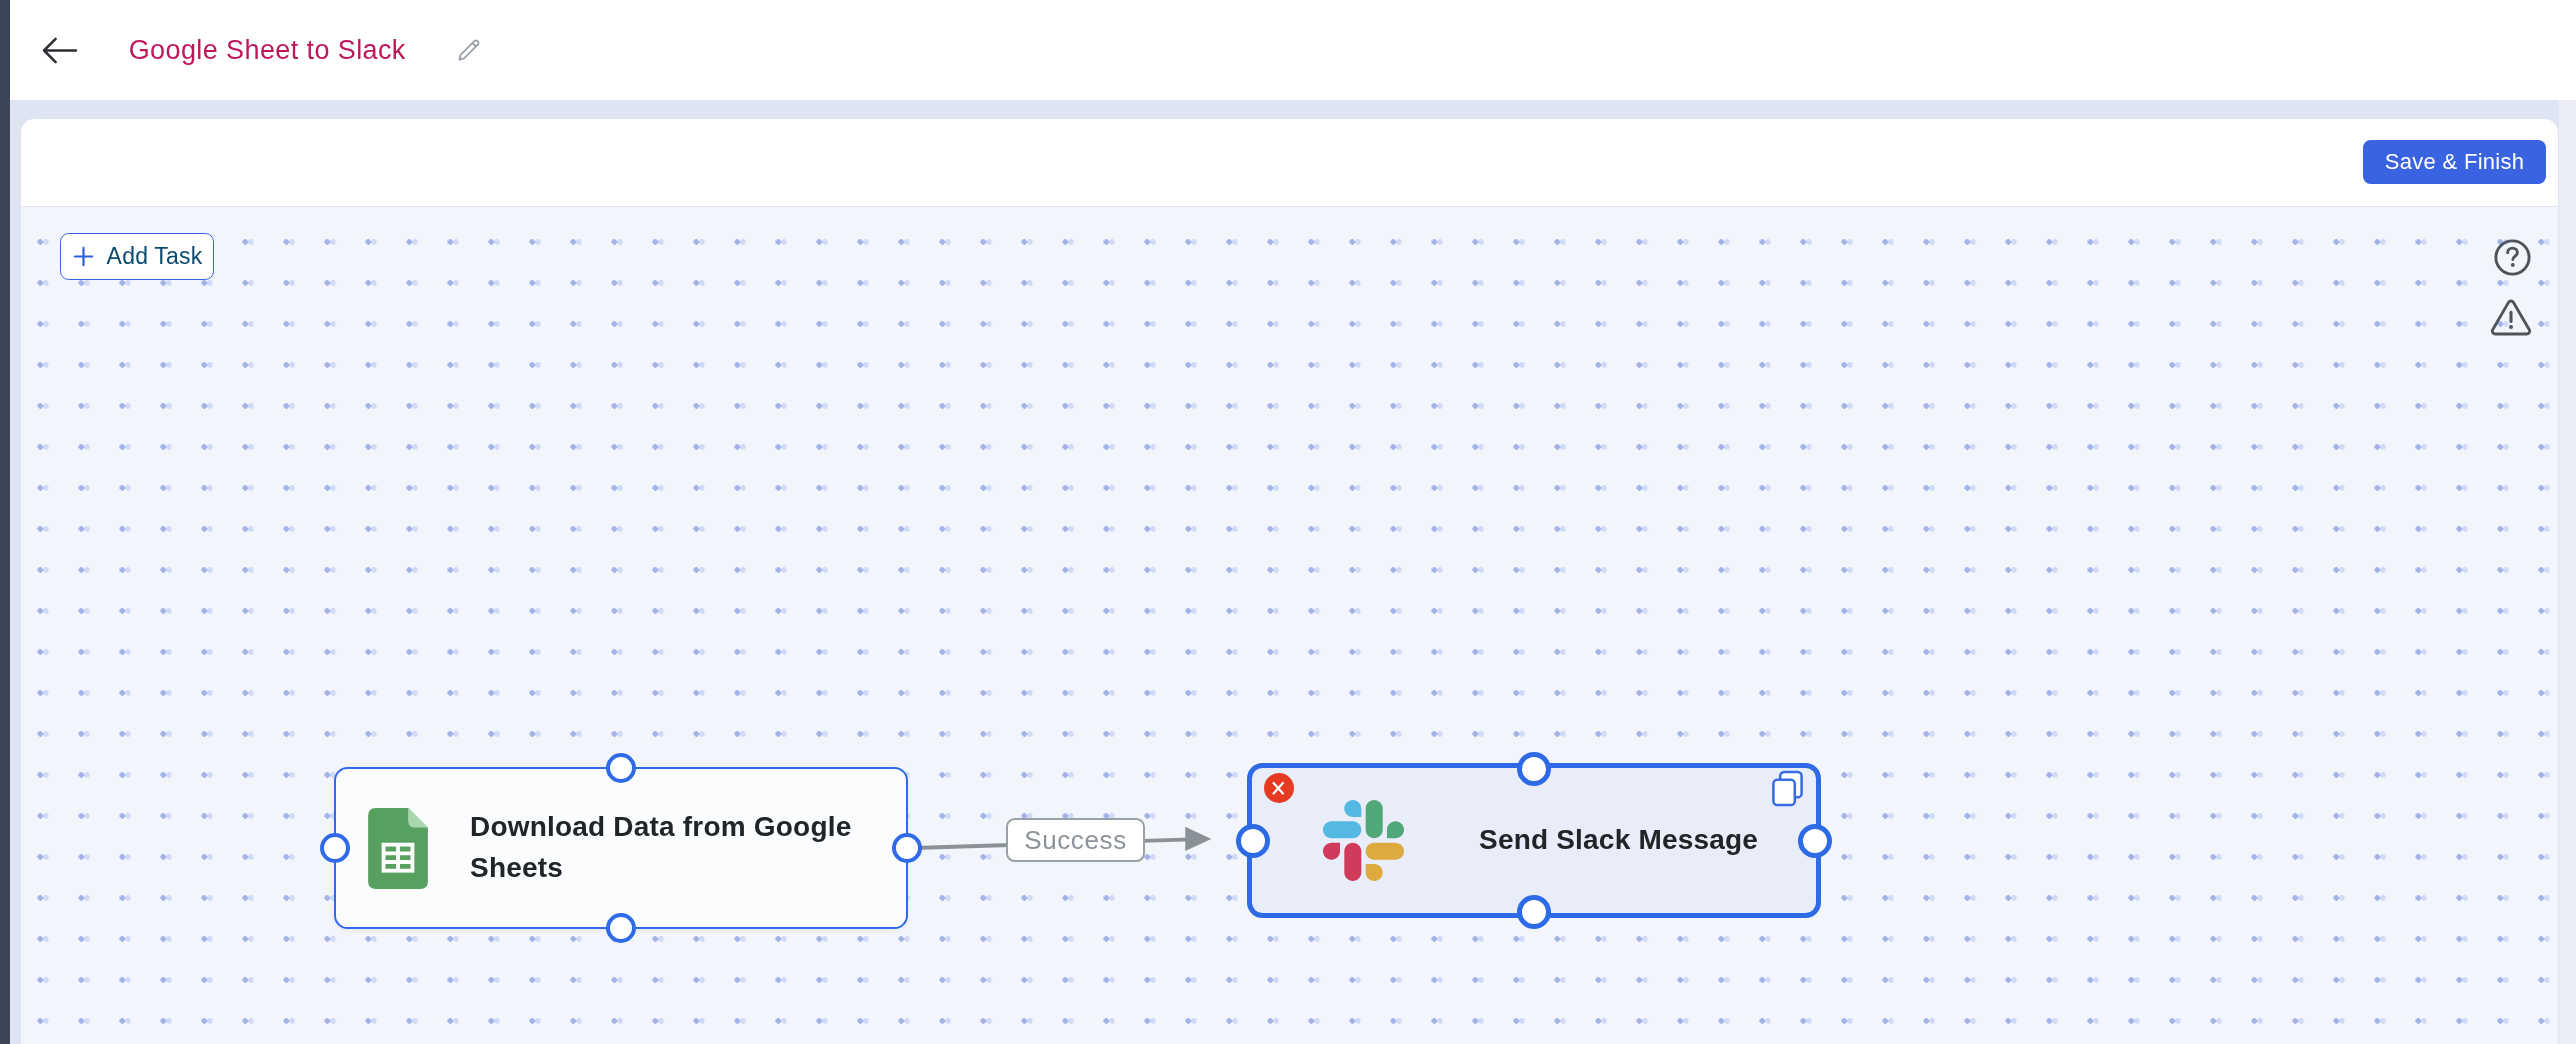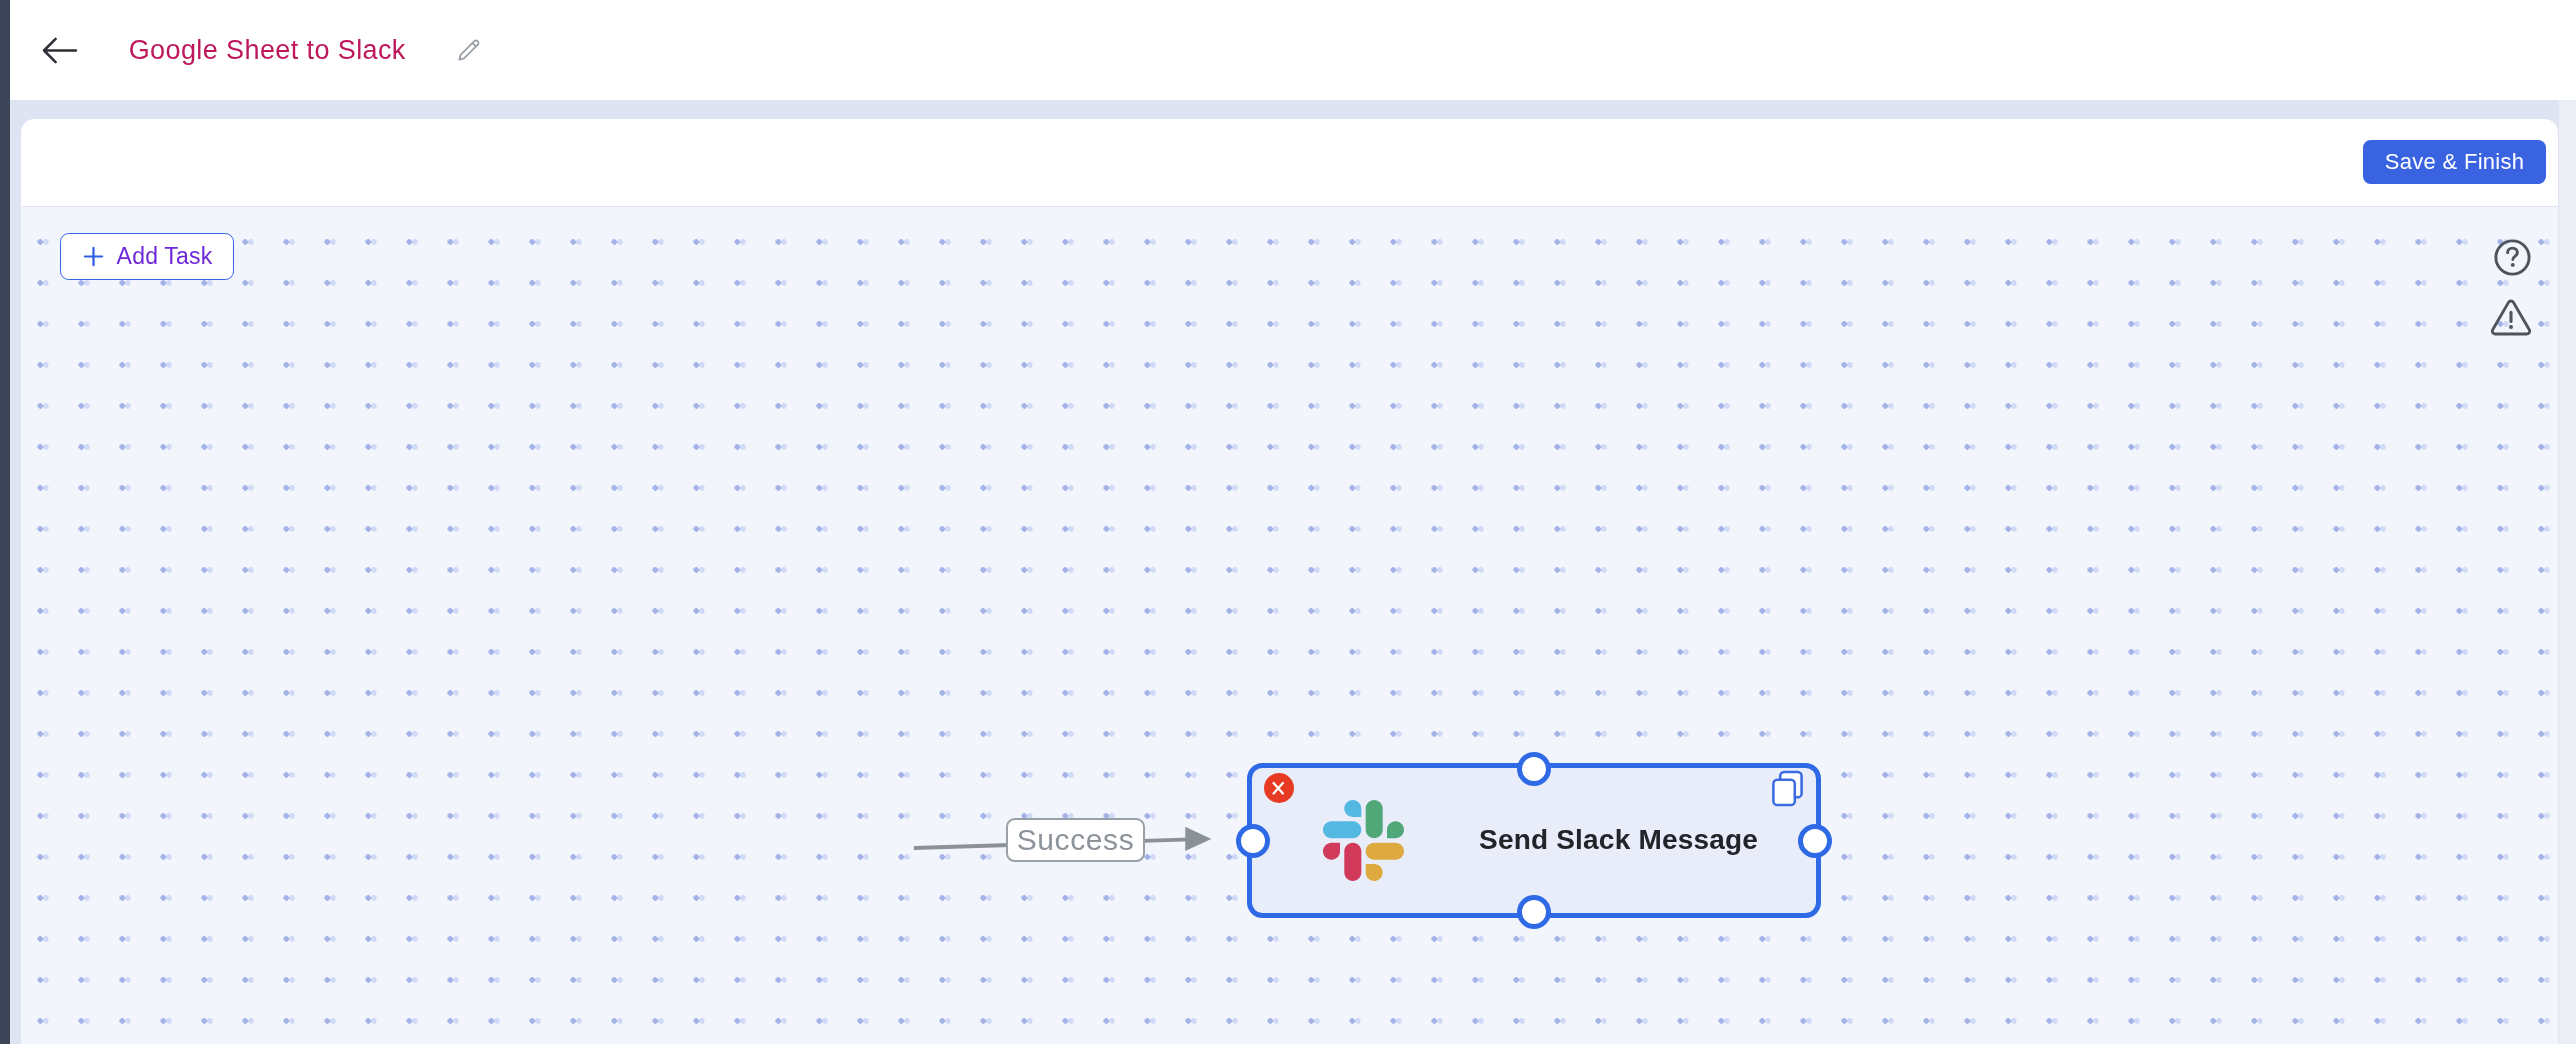--- a/index.html
+++ b/index.html
@@ -41,23 +41,23 @@
     background-image:
       radial-gradient(circle 2.9px at 3.9px 3.9px, #a3b3e8 92%, rgba(0,0,0,0)),
       radial-gradient(circle 2.9px at 9.7px 3.9px, #d0daf6 92%, rgba(0,0,0,0));
     background-size:41px 41px;
     background-position:15.4px 31px;
     border-top:1px solid #e4e7f2;
   }
   .right-gutter { position:absolute; left:2559px; top:100px; width:17.4px; height:944px; background:#eceef5; }
 
   .add-task-btn {
-    position:absolute; left:39px; top:26px; height:47px; padding:0 21px;
+    position:absolute; left:39px; top:26px; height:47px; padding:0 11px;
     background:#ffffff; border:1.9px solid #3465e3; border-radius:8.7px;
-    color:#6d28d9; font-size:23px; font-weight:500; font-family:inherit;
+    color:#0c4a6e; font-size:23px; font-weight:500; font-family:inherit;
     display:flex; align-items:center; gap:11.6px; cursor:pointer; letter-spacing:0.2px;
   }
   .help-btn, .warn-btn {
     position:absolute; border:none; background:transparent; cursor:pointer; padding:0;
     display:flex; align-items:center; justify-content:center;
   }
   .help-btn { left:2470px; top:29px; width:42px; height:42px; }
   .warn-btn { left:2466px; top:90px; width:48px; height:44px; }
 
   
@@ -97,21 +97,21 @@
     display:flex; align-items:center; justify-content:center;
   }
 
   
   .edge-svg { position:absolute; left:0; top:0; width:2537px; height:839px; z-index:1; pointer-events:none; }
   .node { z-index:2; }
   .edge-label {
     position:absolute; left:985px; top:611px; width:139px; height:44px; z-index:3;
     background:#ffffff; border:2.9px solid #9aa0a8; border-radius:8.7px;
     display:flex; align-items:center; justify-content:center;
-    color:#8d939b; font-size:30px; letter-spacing:0.6px; cursor:pointer;
+    color:#8d939b; font-size:26px; letter-spacing:0.6px; cursor:pointer;
   }
 </style>
 </head>
 <body>
 
 <div class="dark-rail"></div>
 
 <header class="header">
   <button class="back-btn">
     <svg width="37" height="31" viewBox="0 0 38 32" fill="none">
@@ -154,20 +154,35 @@
       <path d="M24 15v9.5" stroke="#4d545d" stroke-width="3.2" stroke-linecap="round"></path>
       <circle cx="24" cy="30.5" r="2.1" fill="#4d545d"></circle>
     </svg>
   </button>
 
   <svg class="edge-svg" viewBox="0 0 2628 869" width="2537" height="839">
     <line x1="925" y1="664" x2="1212" y2="655" stroke="#8b9199" stroke-width="4"></line>
     <polygon points="1206,642 1206,667 1233,654.5" fill="#8b9199"></polygon>
   </svg>
 
+  <div class="node node-sheets">
+    <svg width="60" height="81" viewBox="0 0 62 84">
+      <path d="M8 0 H42 V14 Q42 20 48 20 H62 V76 Q62 84 54 84 H8 Q0 84 0 76 V8 Q0 0 8 0 Z" fill="#57a05f"></path>
+      <path d="M42 0 L62 20 H48 Q42 20 42 14 Z" fill="#a8d6ae"></path>
+      <g stroke="#ffffff" stroke-width="4" fill="none">
+        <rect x="16" y="38" width="30" height="27"></rect>
+        <path d="M31 38v27 M16 47h30 M16 56h30"></path>
+      </g>
+    </svg>
+    <div class="node-title">Download Data from Google Sheets</div>
+    <div class="handle top"></div>
+    <div class="handle bottom"></div>
+    <div class="handle left"></div>
+    <div class="handle right"></div>
+  </div>
 
   <div class="edge-label">Success</div>
 
   <div class="node node-slack">
     <svg width="81" height="81" viewBox="0 0 122.8 122.8">
       <path d="M25.8 77.6c0 7.1-5.8 12.9-12.9 12.9S0 84.7 0 77.6s5.8-12.9 12.9-12.9h12.9v12.9zM32.3 77.6c0-7.1 5.8-12.9 12.9-12.9s12.9 5.8 12.9 12.9v32.3c0 7.1-5.8 12.9-12.9 12.9s-12.9-5.8-12.9-12.9V77.6z" fill="#d23a5c"></path>
       <path d="M45.2 25.8c-7.1 0-12.9-5.8-12.9-12.9S38.1 0 45.2 0s12.9 5.8 12.9 12.9v12.9H45.2zM45.2 32.3c7.1 0 12.9 5.8 12.9 12.9s-5.8 12.9-12.9 12.9H12.9C5.8 58.1 0 52.3 0 45.2s5.8-12.9 12.9-12.9h32.3z" fill="#53b8e2"></path>
       <path d="M97 45.2c0-7.1 5.8-12.9 12.9-12.9s12.9 5.8 12.9 12.9-5.8 12.9-12.9 12.9H97V45.2zM90.5 45.2c0 7.1-5.8 12.9-12.9 12.9s-12.9-5.8-12.9-12.9V12.9C64.7 5.8 70.5 0 77.6 0s12.9 5.8 12.9 12.9v32.3z" fill="#50a878"></path>
       <path d="M77.6 97c7.1 0 12.9 5.8 12.9 12.9s-5.8 12.9-12.9 12.9-12.9-5.8-12.9-12.9V97h12.9zM77.6 90.5c-7.1 0-12.9-5.8-12.9-12.9s5.8-12.9 12.9-12.9h32.3c7.1 0 12.9 5.8 12.9 12.9s-5.8 12.9-12.9 12.9H77.6z" fill="#dea93e"></path>
     </svg>

